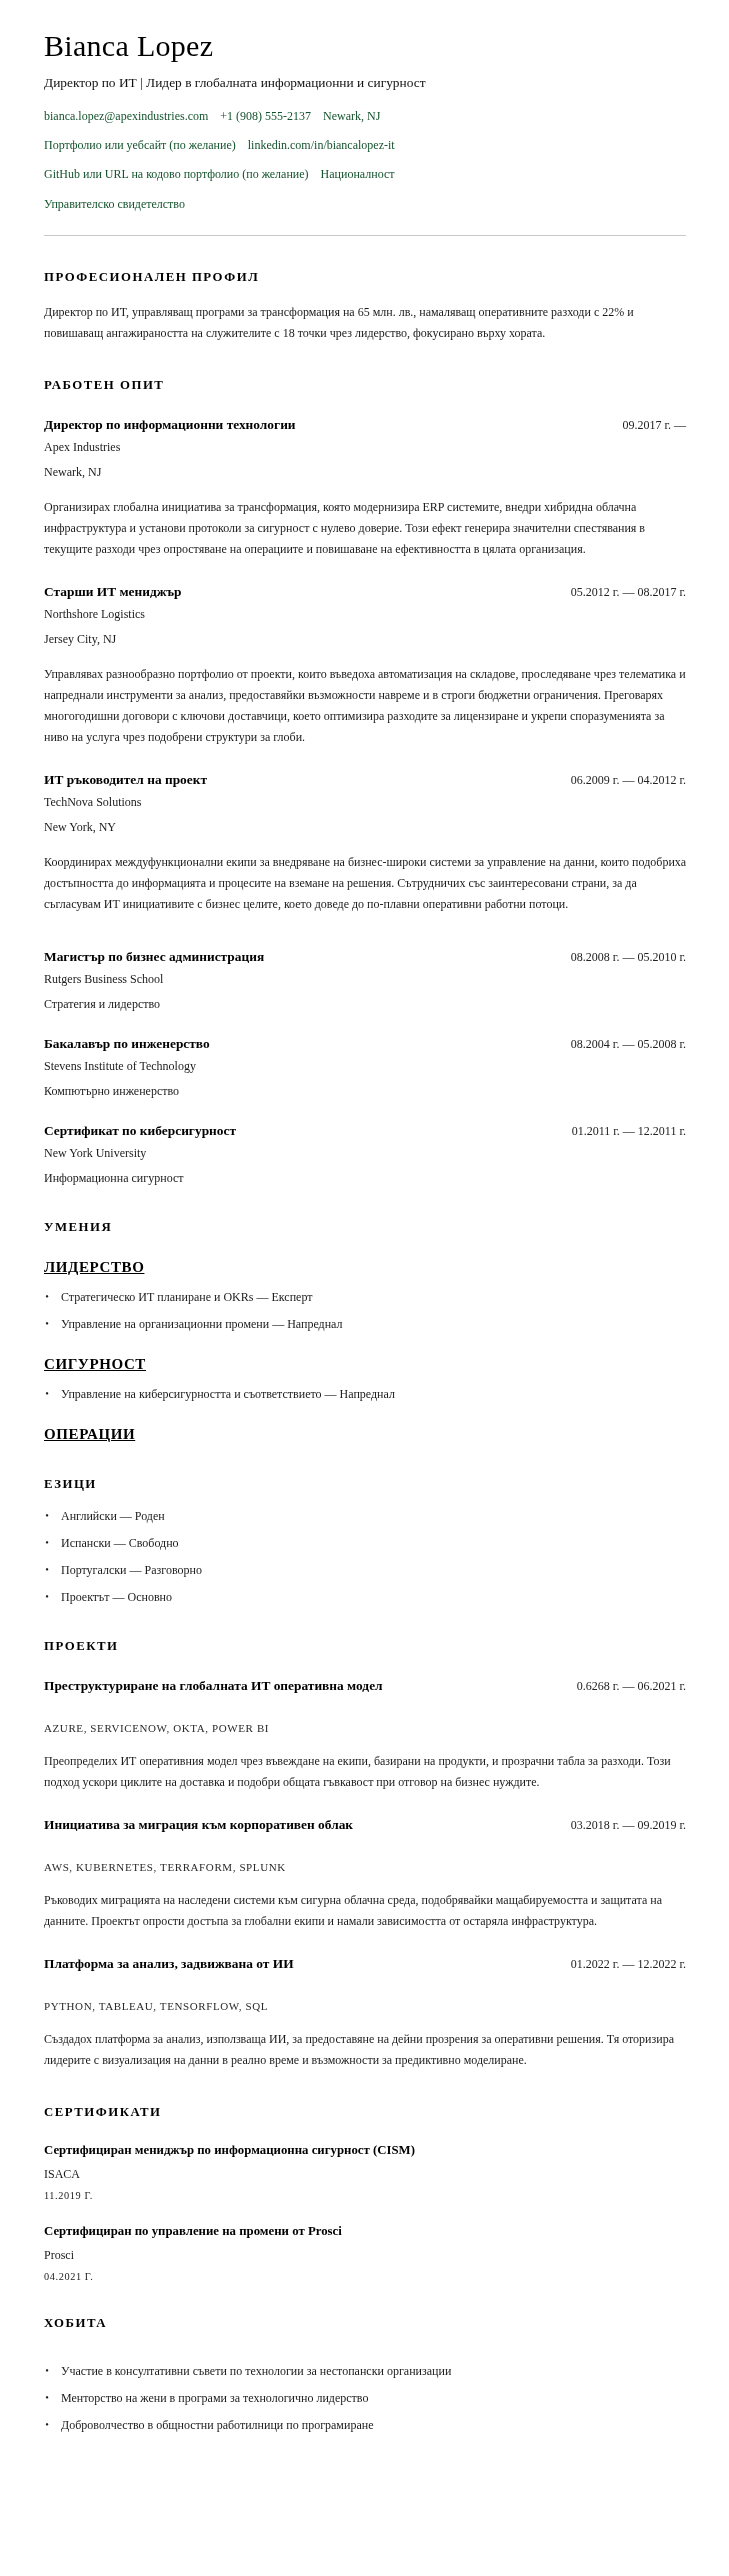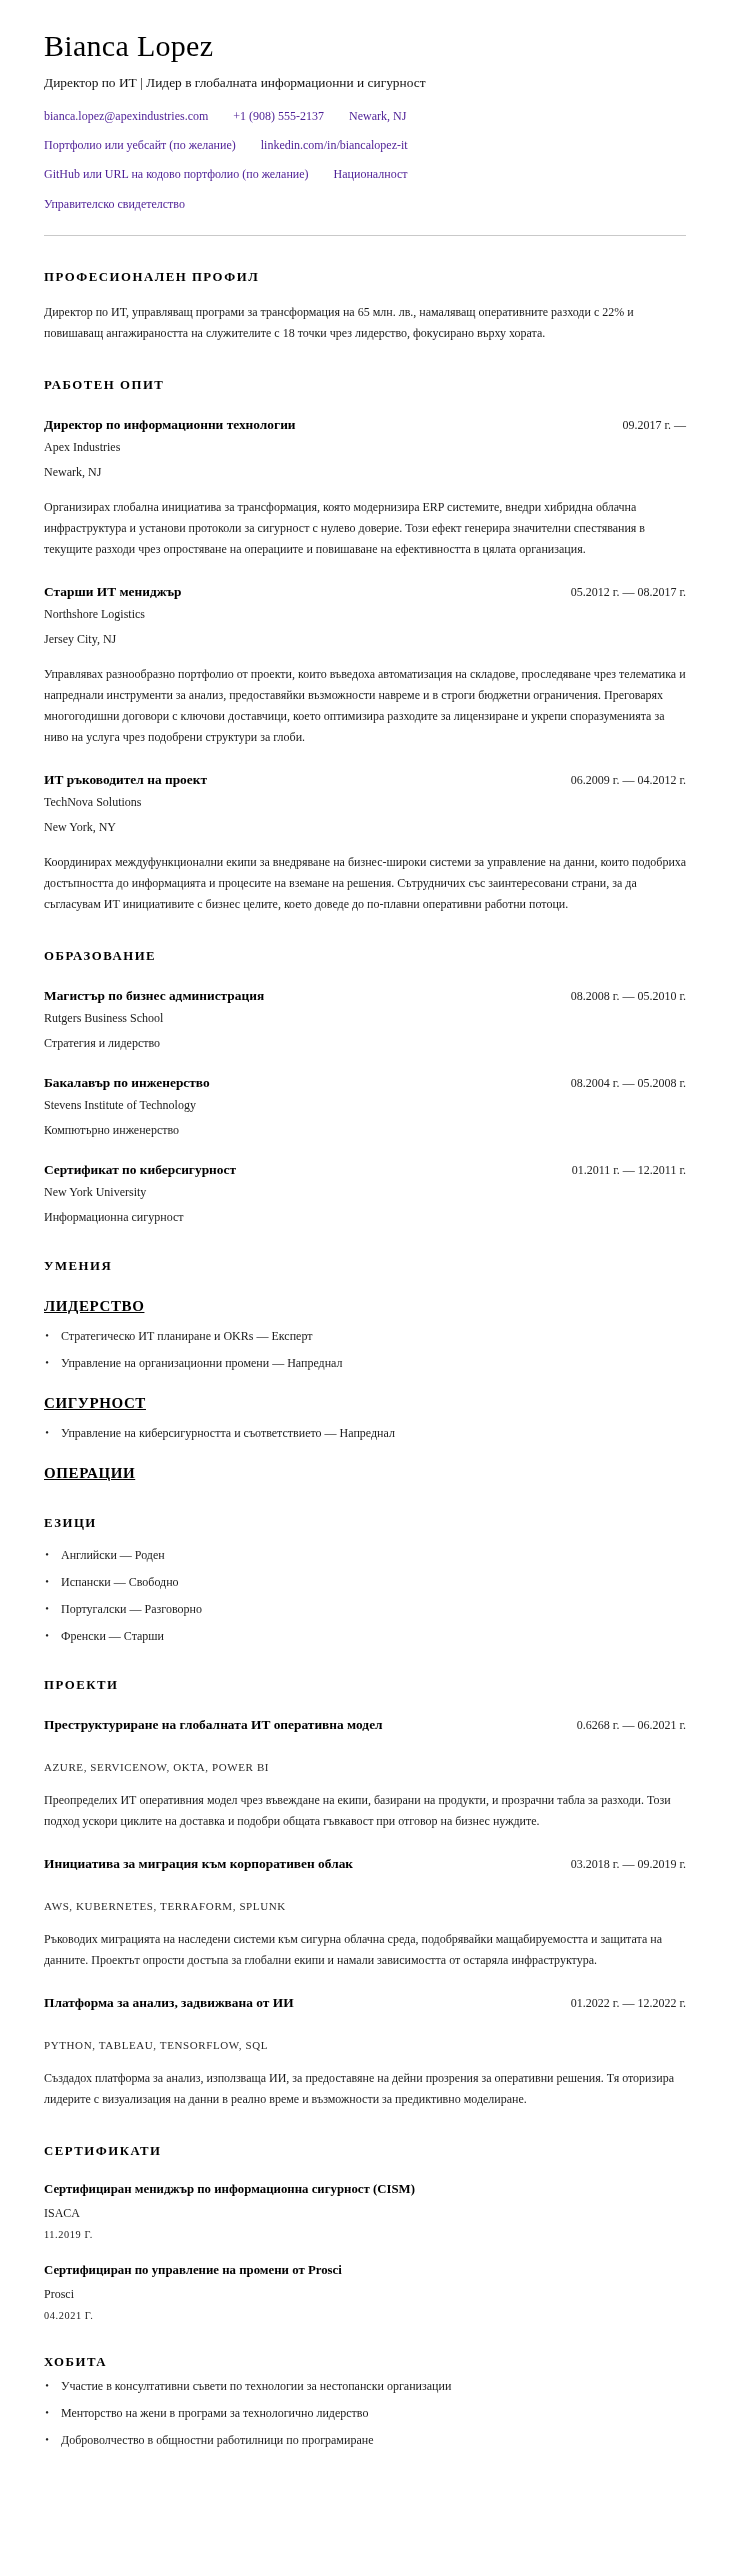--- a/index.html
+++ b/index.html
@@ -24,24 +24,24 @@
     letter-spacing: 0.3px;
   }
   .tagline {
     font-size: 13.4px;
     margin-top: 12px;
     color: #111;
   }
   .contacts { margin-top: 17px; }
   .c-row {
     display: flex;
-    gap: 25px;
+    gap: 12px;
     align-items: baseline;
     font-size: 12px;
-    color: #4c1d95;
+    color: #14532d;
     line-height: 16px;
     margin-top: 13.4px;
     font-family: Liberation Serif, serif;
   }
   .c-row:first-child { margin-top: 0; }
   hr.header-divider {
     border: none;
     border-top: 0.6px solid #c9c9c9;
     margin: 23px 0 0 0;
   }
@@ -199,21 +199,20 @@
         <span class="entry-title">ИТ ръководител на проект</span>
         <span class="entry-date">06.2009 г. — 04.2012 г.</span>
       </div>
       <div class="entry-sub">TechNova Solutions</div>
       <div class="entry-sub2">New York, NY</div>
       <p class="body-text entry-desc">Координирах междуфункционални екипи за внедряване на бизнес-широки системи за управление на данни, които подобриха достъпността до информацията и процесите на вземане на решения. Сътрудничих със заинтересовани страни, за да съгласувам ИТ инициативите с бизнес целите, което доведе до по-плавни оперативни работни потоци.</p>
     </div>
   </section>
 
   <section>
-    <h2 class="section-title">ОБРАЗОВАНИЕ</h2>
 
     <div class="entry">
       <div class="entry-head">
         <span class="entry-title">Магистър по бизнес администрация</span>
         <span class="entry-date">08.2008 г. — 05.2010 г.</span>
       </div>
       <div class="entry-sub">Rutgers Business School</div>
       <div class="entry-sub2">Стратегия и лидерство</div>
     </div>
 
@@ -258,21 +257,21 @@
       <h3 class="group-title">ОПЕРАЦИИ</h3>
     </div>
   </section>
 
   <section>
     <h2 class="section-title">ЕЗИЦИ</h2>
     <ul class="dot-list" style="margin-top:16px;">
       <li>Английски — Роден</li>
       <li>Испански — Свободно</li>
       <li>Португалски — Разговорно</li>
-      <li>Френски — Старши</li>
+      <li>Проектът — Основно</li>
     </ul>
   </section>
 
   <section>
     <h2 class="section-title">ПРОЕКТИ</h2>
 
     <div class="entry">
       <div class="entry-head">
         <span class="entry-title">Преструктуриране на глобалната ИТ оперативна модел</span>
         <span class="entry-date">0.6268 г. — 06.2021 г.</span>
@@ -311,21 +310,21 @@
 
     <div class="cert">
       <div class="cert-name">Сертифициран по управление на промени от Prosci</div>
       <div class="cert-issuer">Prosci</div>
       <div class="cert-date">04.2021 Г.</div>
     </div>
   </section>
 
   <section>
     <h2 class="section-title">ХОБИТА</h2>
-    <ul class="dot-list" style="margin-top:8px;">
+    <ul class="dot-list" style="margin-top:32px;">
       <li>Участие в консултативни съвети по технологии за нестопански организации</li>
       <li>Менторство на жени в програми за технологично лидерство</li>
       <li>Доброволчество в общностни работилници по програмиране</li>
     </ul>
   </section>
 
 </div>
 
 
 </body></html>

